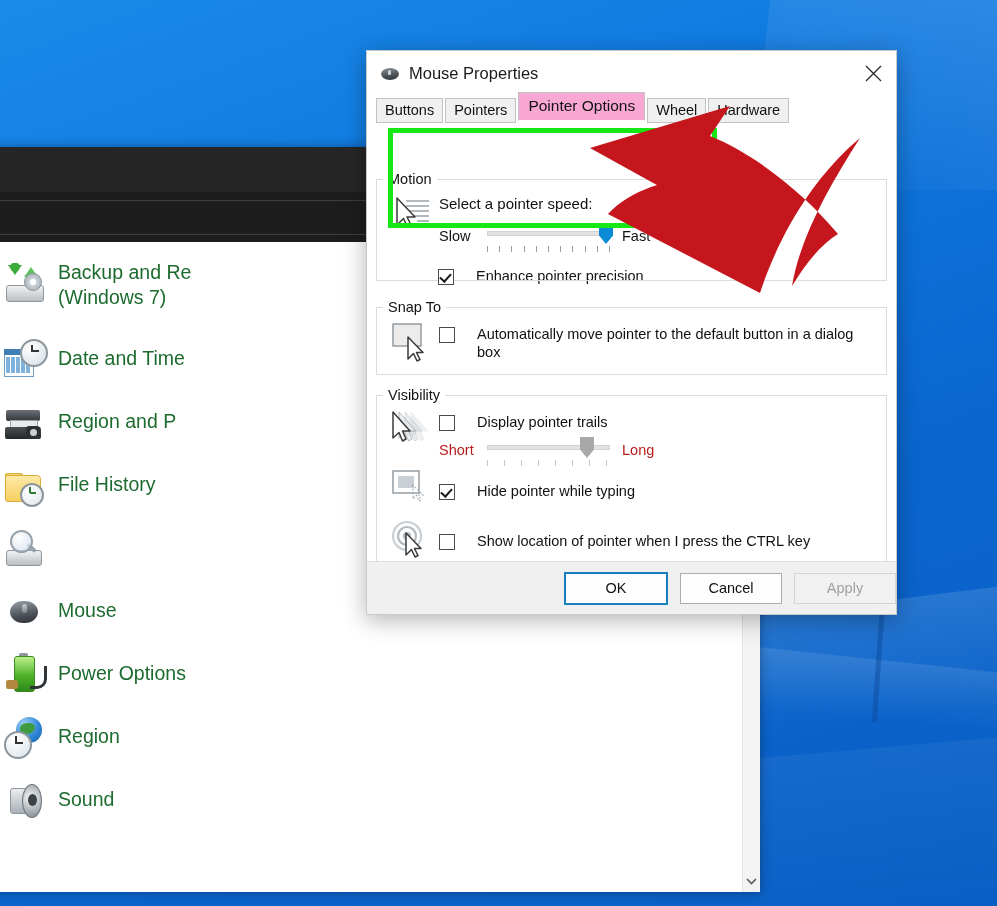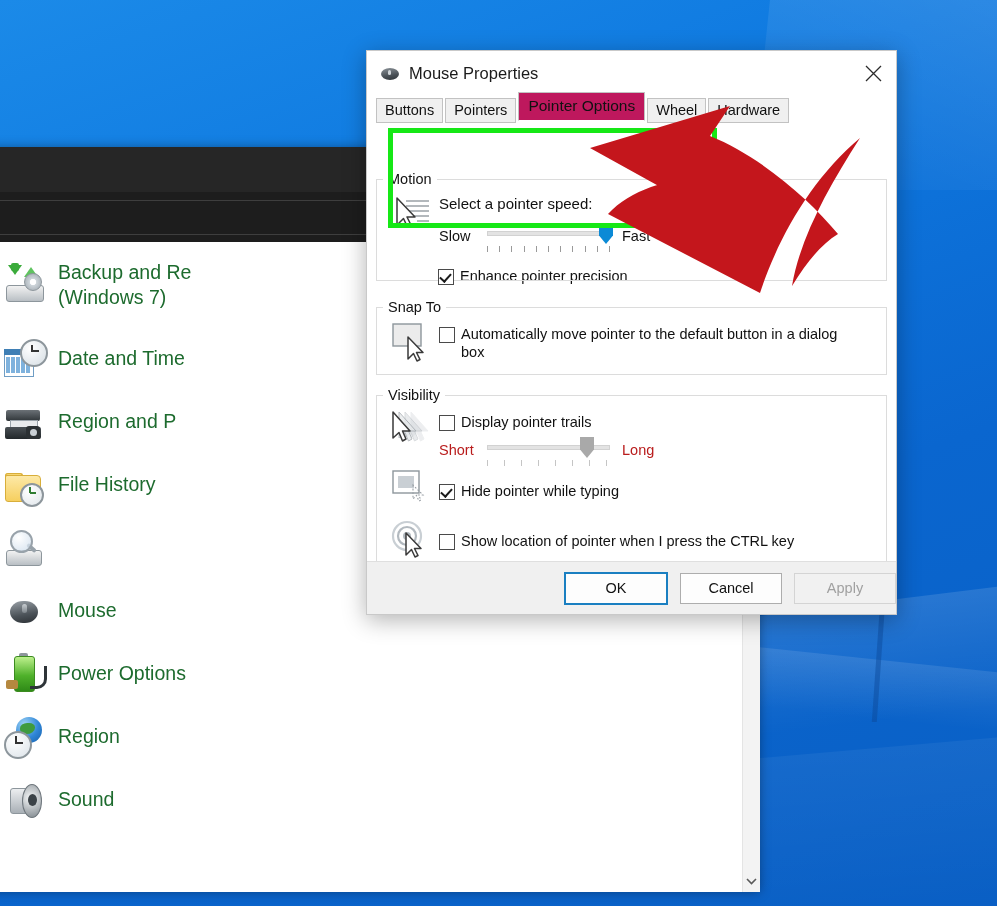--- a/index.html
+++ b/index.html
@@ -134,32 +134,32 @@
   #dlg-ico{width:18px;height:12px;margin-left:14px;margin-right:10px;border-radius:9px/6px;
      background:linear-gradient(170deg,#8d949a,#4a5157 60%,#2f3438);position:relative;}
   #dlg-ico:after{content:"";position:absolute;left:7px;top:2px;width:3px;height:5px;
      border-radius:2px;background:#cfd4d8;}
   #dlg-title-text{font-size:16.5px;color:#1b1b1b;}
   #dlg-close{position:absolute;right:0;top:0;width:46px;height:45px;display:flex;
      align-items:center;justify-content:center;font-size:21px;color:#2b2b2b;font-weight:300;}
   #tabstrip{height:25px;position:relative;padding-left:9px;display:flex;align-items:flex-end;}
   .tab{height:23px;line-height:23px;padding:0 8px;font-size:14.5px;color:#111;
      background:#f0f0f0;border:1px solid #c2c2c2;margin-right:2px;position:relative;top:2px;}
-  .tab.active{background:#be185d;border-bottom-color:#fff;height:27px;line-height:26px;
+  .tab.active{background:#f9a8d4;border-bottom-color:#fff;height:27px;line-height:26px;
      top:0;font-size:15.5px;padding:0 9px;z-index:3;}
   #dlg-page{position:absolute;left:9px;top:120px;width:511px;height:430px;background:#fff;}
 
   fieldset.grp{margin:0 0 12px 0;padding:0;border:1px solid #dcdcdc;position:relative;}
   fieldset.grp legend{font-size:14.5px;color:#111;padding:0 5px;margin-left:6px;}
   .grp-inner{padding:6px 10px 10px 10px;}
   .row{display:flex;align-items:flex-start;}
   .row-ico{width:52px;flex:0 0 52px;position:relative;height:46px;}
   .row-main{flex:1 1 auto;padding-top:2px;}
 
-  .cb{display:flex;align-items:flex-start;margin:2px 0;}
+  .cb{display:flex;align-items:flex-start;margin:2px 0;gap:16px;}
   .cbx{width:14px;height:14px;flex:0 0 14px;border:1px solid #4a4a4a;background:#fff;
      margin-right:6px;margin-top:2px;position:relative;}
   .cbx.checked:after{content:"";position:absolute;left:3px;top:1px;width:5px;height:9px;
      border:solid #1b1b1b;border-width:0 2px 2px 0;transform:rotate(42deg);}
   .cb-lbl{font-size:14.5px;color:#111;line-height:18px;}
 
   .slider-row{display:flex;align-items:center;margin-top:10px;position:relative;}
   .sl-label{font-size:14.5px;color:#111;width:48px;}
   .sl-label.r{margin-left:12px;width:auto;}
   .sl-label.muted{color:#b91c1c;}

